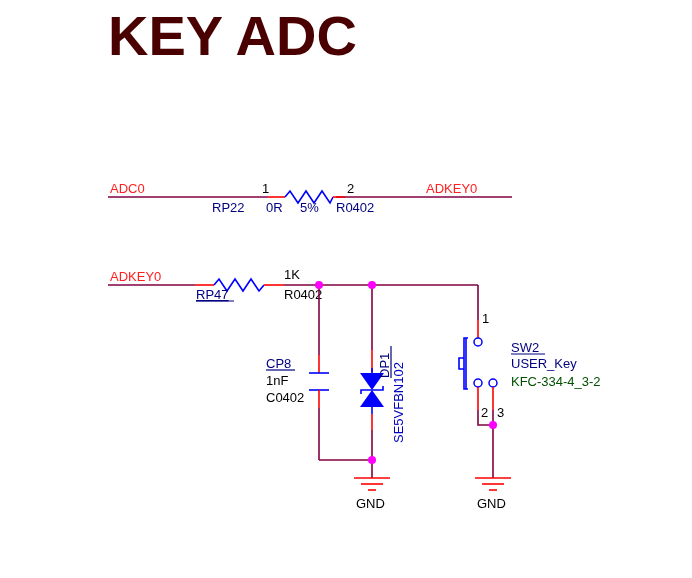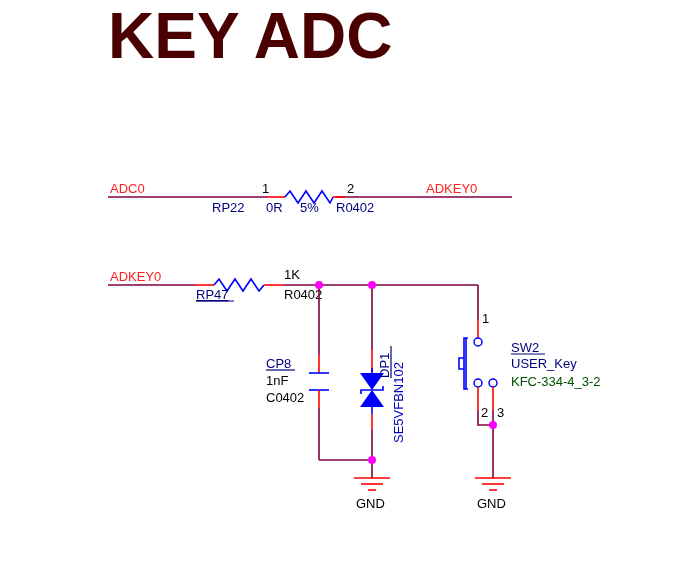--- a/index.html
+++ b/index.html
@@ -1,20 +1,20 @@
 <!DOCTYPE html>
 <html><head>
   <meta charset="utf-8">
   <style>
     html, body { margin: 0; padding: 0; background: #ffffff; }
     body { width: 692px; height: 578px; position: relative; overflow: hidden; font-family: "Liberation Sans", sans-serif; }
     #title {
       position: absolute; left: 108px; top: 4px;
       font-family: "Liberation Sans", sans-serif; font-weight: bold;
-      font-size: 64px; color: #4a0000; letter-spacing: 0px; line-height: 64px;
+      font-size: 56px; color: #4a0000; letter-spacing: 0px; line-height: 64px;
     }
     svg { position: absolute; left: 0; top: 0; }
     .t { font-family: "Liberation Sans", sans-serif; font-size: 13px; }
     .net { fill: #ff2020; }
     .pin { fill: #000000; }
     .des { fill: #000080; }
     .val { fill: #000000; }
     .part { fill: #0000c0; }
     .foot { fill: #005000; }
     .gnd { fill: #000000; }

